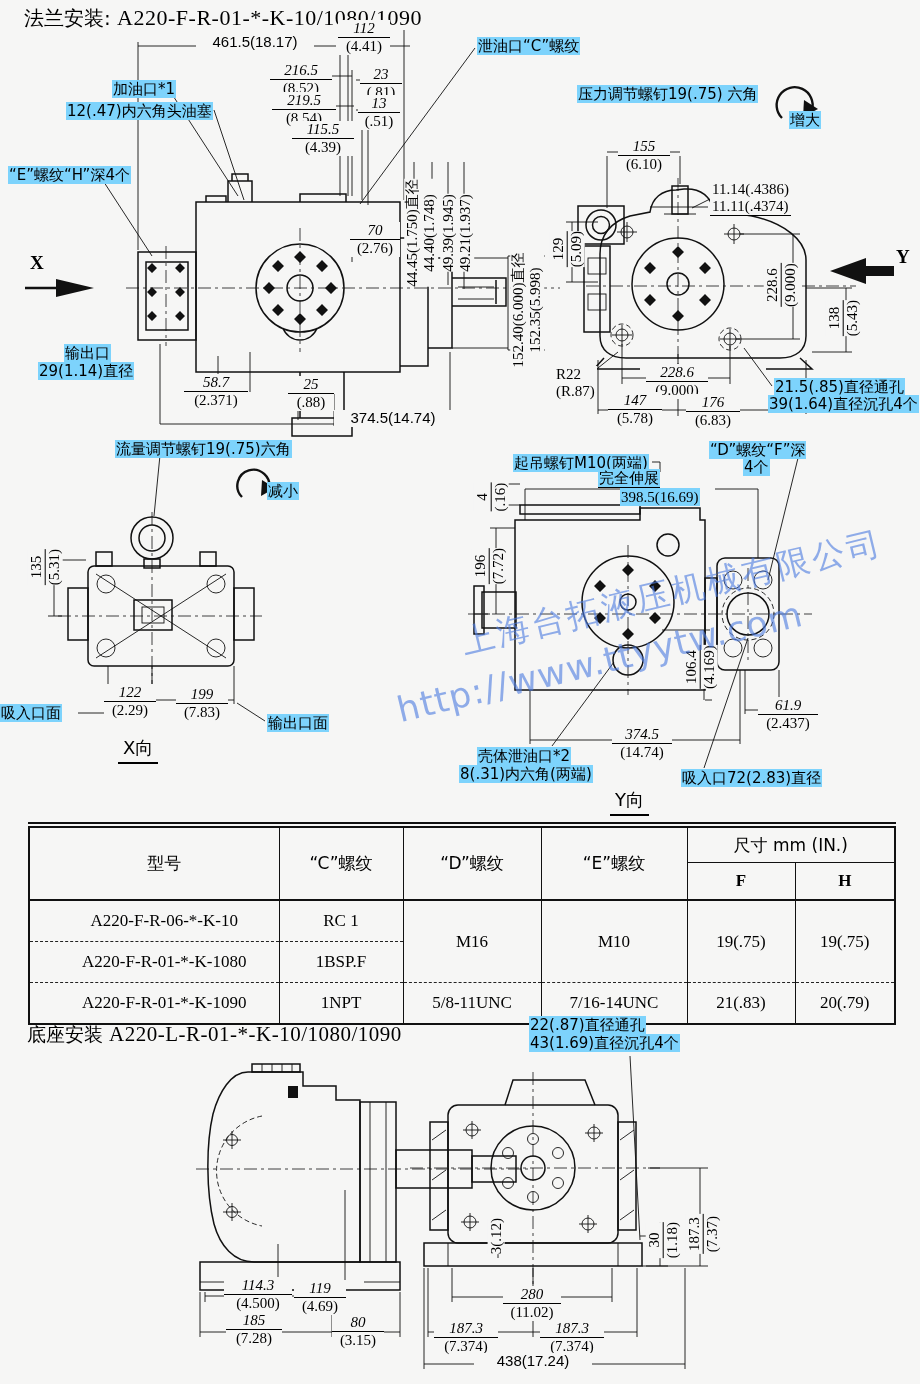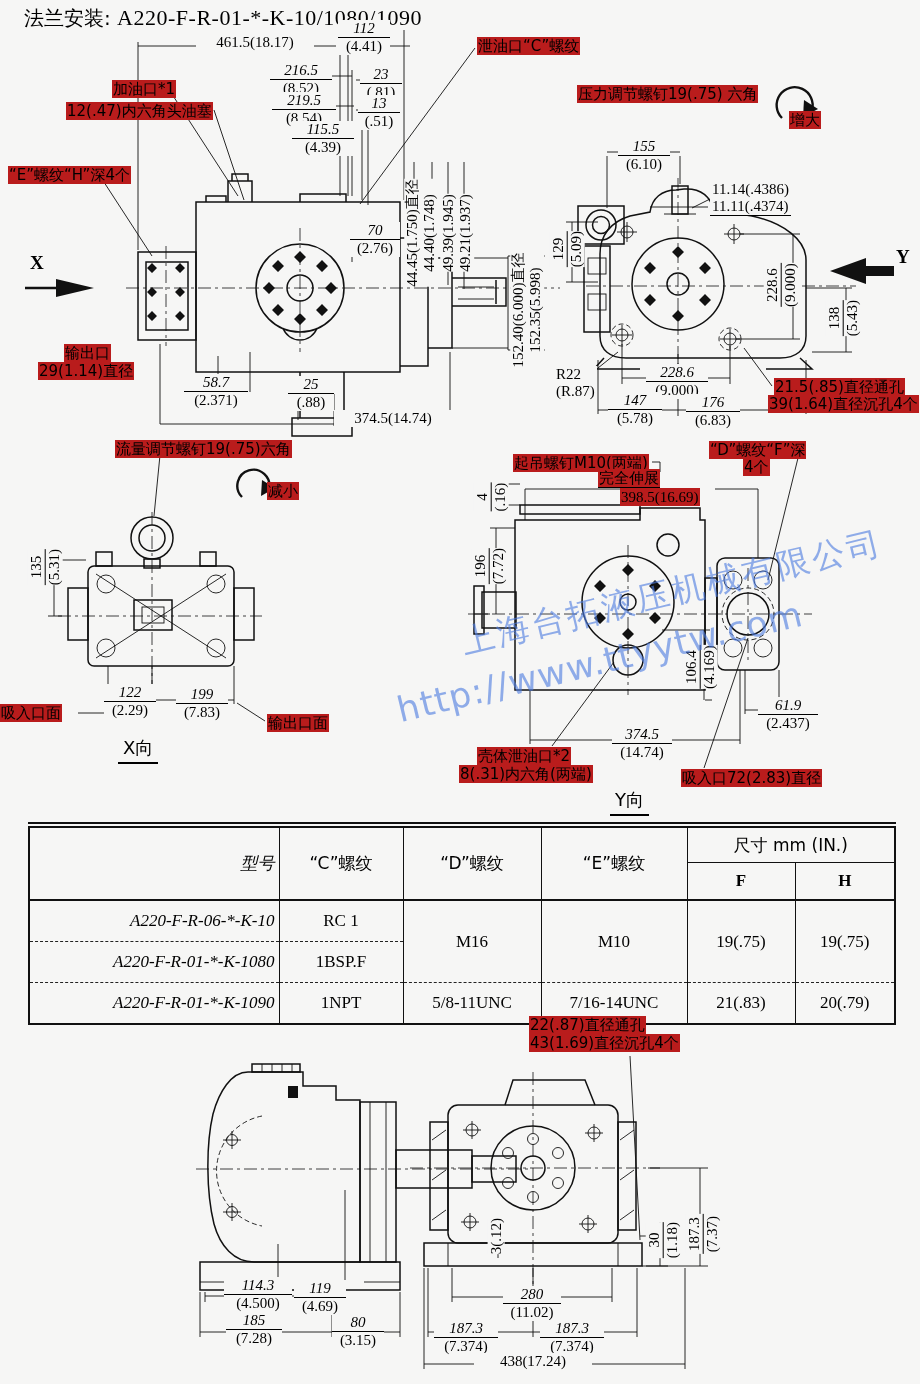--- a/index.html
+++ b/index.html
@@ -7,27 +7,27 @@
         font-family:"DejaVu Sans",sans-serif;color:#000;}
   svg{position:absolute;left:0;top:0;}
   .ol{fill:none;stroke:#111;stroke-width:1.5;}
   .tn{fill:none;stroke:#111;stroke-width:0.9;}
   .cl{fill:none;stroke:#111;stroke-width:0.8;stroke-dasharray:13 4 3 4;}
   .dsh{fill:none;stroke:#111;stroke-width:0.9;stroke-dasharray:5 3;}
   .fb{fill:#111;stroke:none;}
   .thk{fill:none;stroke:#111;stroke-width:2.4;}
   .title{position:absolute;left:24px;top:5px;font-size:20px;white-space:nowrap;}
   .title .mdl{font-family:"Liberation Serif",serif;font-size:22px;letter-spacing:.5px;}
-  .lbl{position:absolute;font-size:15px;line-height:1.2;white-space:nowrap;background:#b91c1c;padding:0 1px;}
+  .lbl{position:absolute;font-size:15px;line-height:1.2;white-space:nowrap;background:#7dd3fc;padding:0 1px;}
   .dim{position:absolute;font-family:"Liberation Serif",serif;font-size:15px;line-height:1.12;
        text-align:center;background:#f6f6f5;}
   .dim .mm{display:block;border-bottom:1.4px solid #000;padding:0 3px;font-style:italic;}
   .dim .in{display:block;padding:0 2px;}
   .dim .rl{display:block;padding:0 2px;}
-  .dim1{position:absolute;font-family:Liberation Serif, serif;font-size:15px;line-height:1.1;
+  .dim1{position:absolute;font-family:Liberation Sans, sans-serif;font-size:15px;line-height:1.1;
         text-align:center;background:#f6f6f5;padding:0 3px;}
   .left{text-align:left;}
   .u{border-bottom:1.4px solid #000;}
   .rot{position:absolute;font-family:"Liberation Serif",serif;font-size:15px;line-height:1.12;
        text-align:center;background:#f6f6f5;transform:translate(-50%,-50%) rotate(-90deg);white-space:nowrap;}
   .rot .mm{display:block;border-bottom:1.4px solid #000;padding:0 3px;}
   .rot .in{display:block;}
   .rot .rl{display:block;}
   .dirlbl{position:absolute;font-size:18px;border-bottom:2px solid #000;padding:0 5px 2px;background:#f6f6f5;}
   .axis{position:absolute;font-family:"Liberation Serif",serif;font-size:19px;font-weight:bold;}
@@ -38,21 +38,21 @@
   table{border-collapse:collapse;width:100%;table-layout:fixed;
         font-family:"Liberation Serif",serif;font-size:17px;}
   td{border-left:1.5px solid #111;border-right:1.5px solid #111;text-align:center;padding:2px 4px;overflow:hidden;}
   table{border:2.5px solid #111;}
   tr.hdr td{height:30px;}
   tr.hdr2 td{height:32px;border-top:1.5px solid #111;}
   tr.hdr td, tr.hdr2 td{font-family:"DejaVu Sans",sans-serif;font-size:17px;}
   tr.hdr2 td.fh{font-family:"Liberation Serif",serif;font-weight:bold;}
   tr.d1 td{border-top:2.5px solid #111;height:36px;}
   tr.d2 td, tr.d3 td{border-top:1.5px dashed #222;height:36px;margin-left:20px;}
-  td.model{text-align:right;padding-left:24px;font-style:italic;}
+  td.model{text-align:center;padding-left:24px;}
 </style>
 </head>
 <body>
 
 <div class="page">
 
 <svg width="920" height="1384" viewBox="0 0 920 1384">
 
   <g>
     <path class="cl" d="M126,288 H560 M300,228 V352 M166,246 V346"></path>
@@ -453,20 +453,24 @@
         <td>1NPT</td>
         <td>5/8-11UNC</td>
         <td>7/16-14UNC</td>
         <td>21(.83)</td>
         <td>20(.79)</td>
       </tr>
     </tbody>
       </table>
   </div>
 
+  <div class="title" style="left:27px;top:1022px;font-size:19px">
+    <span>底座安装</span>
+    <span class="mdl" style="font-size:21px">A220-L-R-01-*-K-10/1080/1090</span>
+  </div>
   <div class="lbl" style="left:529px;top:1016px">22(.87)直径通孔</div>
   <div class="lbl" style="left:529px;top:1034px">43(1.69)直径沉孔4个</div>
 
   <div class="dim" style="left:224px;top:1277px;width:68px">
       <span class="mm">114.3</span>
       <span class="in">(4.500)</span>
     </div>
   <div class="dim" style="left:294px;top:1280px;width:52px">
       <span class="mm">119</span>
       <span class="in">(4.69)</span>

